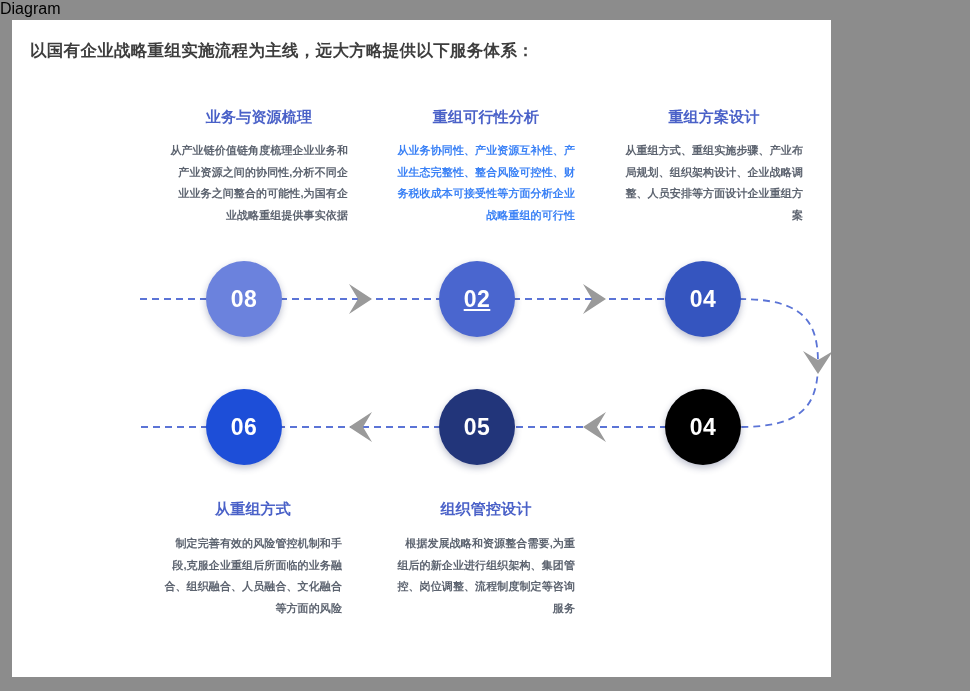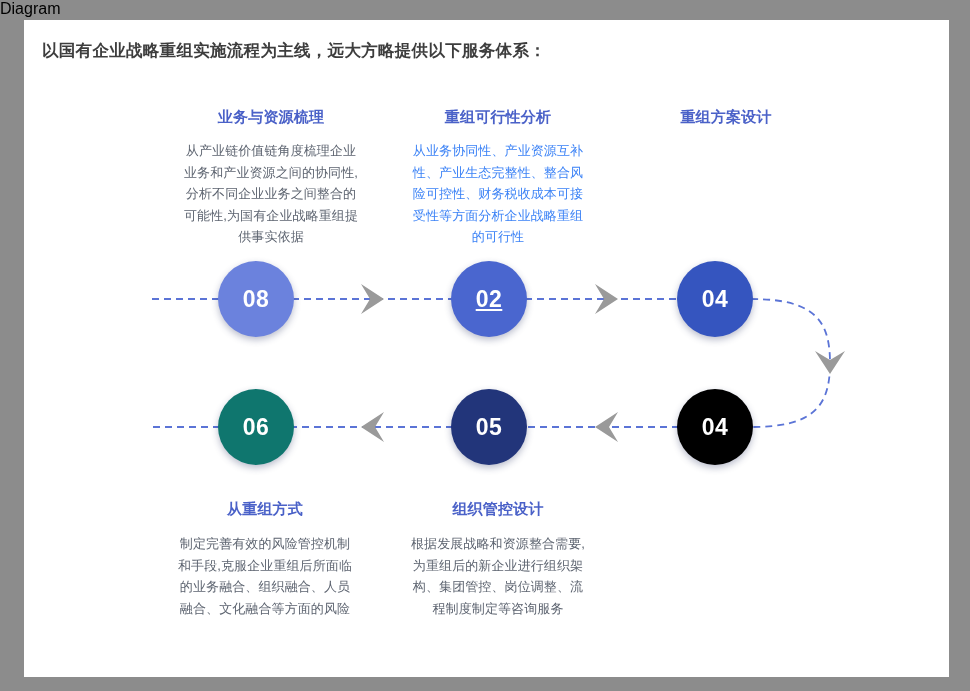--- a/index.html
+++ b/index.html
@@ -9,23 +9,23 @@
   }
   body {
     width: 970px;
     height: 691px;
     overflow: hidden;
     background: #8c8c8c;
     font-family: "Liberation Sans", "DejaVu Sans", sans-serif;
   }
   .frame {
     position: absolute;
-    left: 24px;
+    left: 12px;
     top: 20px;
-    width: 925px;
+    width: 819px;
     height: 657px;
     background: #ffffff;
     overflow: hidden;
   }
 
   
   .page-title {
     position: absolute;
     left: 18px;
     top: 20px;
@@ -44,25 +44,26 @@
   .col .col-head {
     font-size: 15px;
     font-weight: bold;
     text-align: center;
     color: #4a61c8;
     letter-spacing: 0.2px;
     white-space: nowrap;
   }
   .col .col-body {
     margin-top: 13px;
-    font-size: 13px;
+    font-size: 11px;
     line-height: 21.5px;
     color: #5d6470;
-    text-align: center;
+    text-align: right;
     letter-spacing: 0.1px;
+    font-weight: bold;
   }
   
   .col.top { top: 88px; }
   .col.top.c1 { left: 158px; }
   .col.top.c2 { left: 385px; }
   .col.top.c3 { left: 613px; }
 
   
   .col.bottom { top: 480px; }
   .col.bottom.c6 { left: 152px; }
@@ -156,34 +157,35 @@
   </div>
   <div class="node n3" style="background: rgb(53, 85, 191);">
     <span>04</span>
   </div>
   <div class="node n4" style="background: #000000;">
     <span>04</span>
   </div>
   <div class="node n5" style="background: rgb(34, 53, 122);">
     <span>05</span>
   </div>
-  <div class="node n6" style="background: #0f766e;">
+  <div class="node n6" style="background: #1d4ed8;">
     <span>06</span>
   </div>
 
   <div class="col top c1">
     <div class="col-head" style="color: rgb(74, 97, 200);">业务与资源梳理</div>
     <div class="col-body" style="color: rgb(93, 100, 112);">从产业链价值链角度梳理企业业务和产业资源之间的协同性,分析不同企业业务之间整合的可能性,为国有企业战略重组提供事实依据</div>
   </div>
   <div class="col top c2">
     <div class="col-head" style="color: rgb(74, 97, 200);">重组可行性分析</div>
     <div class="col-body" style="color: #3b82f6;">从业务协同性、产业资源互补性、产业生态完整性、整合风险可控性、财务税收成本可接受性等方面分析企业战略重组的可行性</div>
   </div>
   <div class="col top c3">
     <div class="col-head" style="color: rgb(74, 97, 200);">重组方案设计</div>
+    <div class="col-body" style="color: rgb(93, 100, 112);">从重组方式、重组实施步骤、产业布局规划、组织架构设计、企业战略调整、人员安排等方面设计企业重组方案</div>
   </div>
 
   <div class="col bottom c6">
     <div class="col-head" style="color: rgb(74, 97, 200);">从重组方式</div>
     <div class="col-body" style="color: rgb(93, 100, 112);">制定完善有效的风险管控机制和手段,克服企业重组后所面临的业务融合、组织融合、人员融合、文化融合等方面的风险</div>
   </div>
   <div class="col bottom c5">
     <div class="col-head" style="color: rgb(74, 97, 200);">组织管控设计</div>
     <div class="col-body" style="color: rgb(93, 100, 112);">根据发展战略和资源整合需要,为重组后的新企业进行组织架构、集团管控、岗位调整、流程制度制定等咨询服务</div>
   </div>

